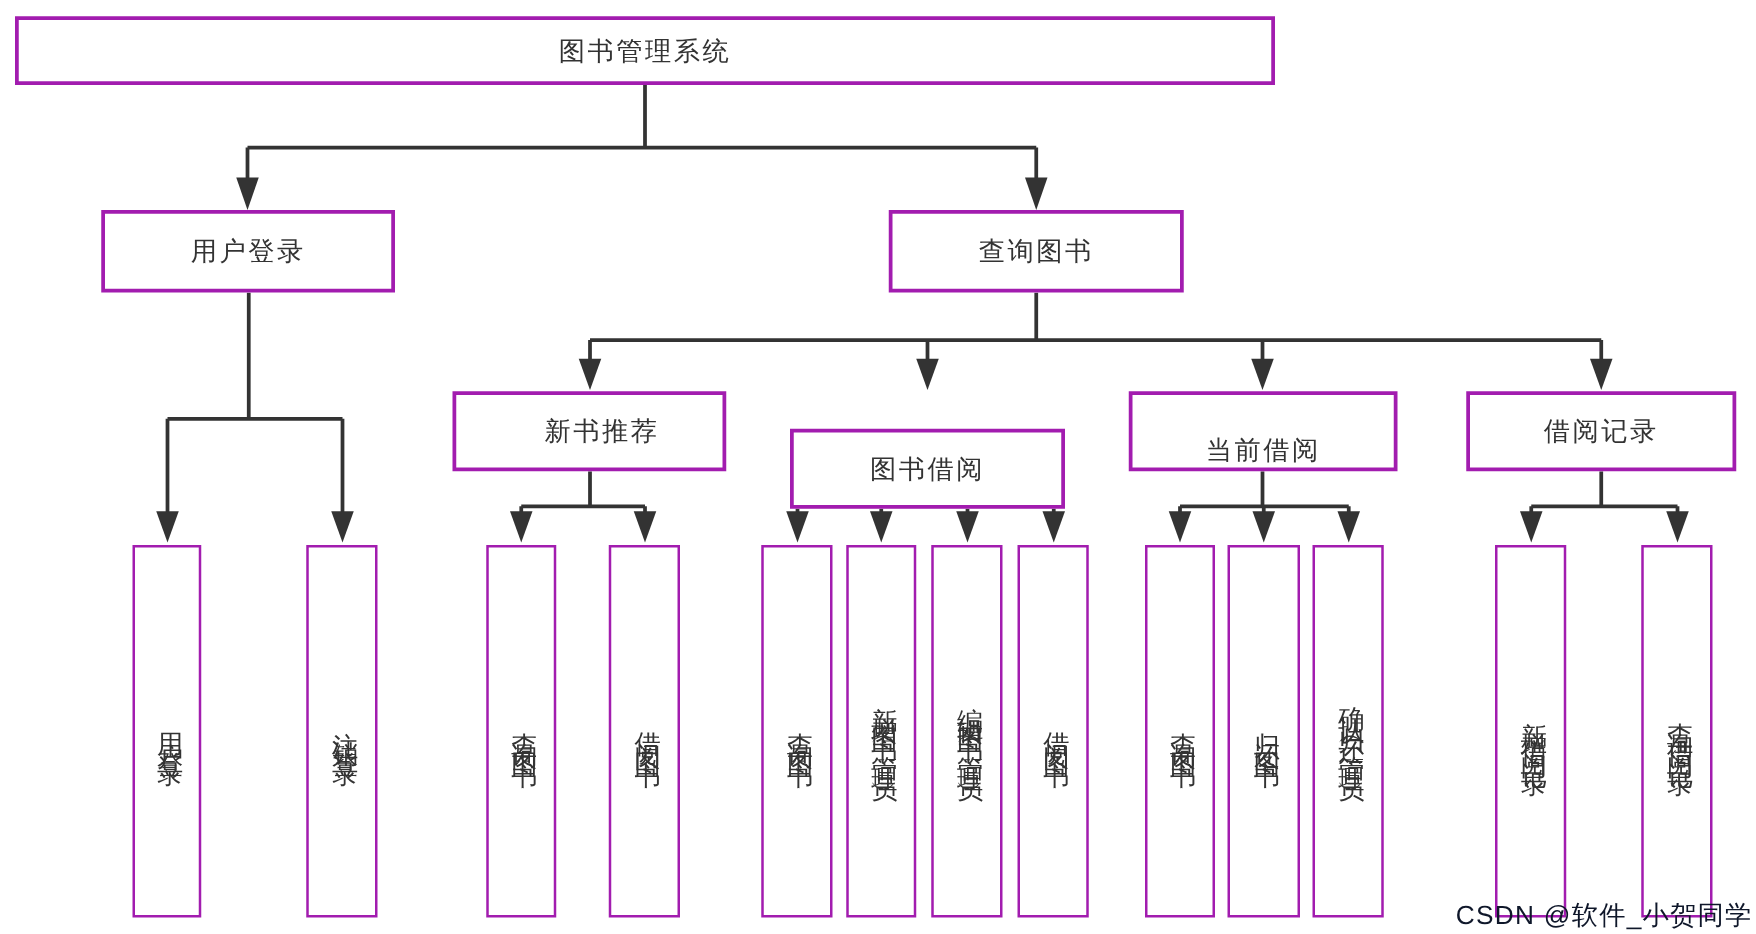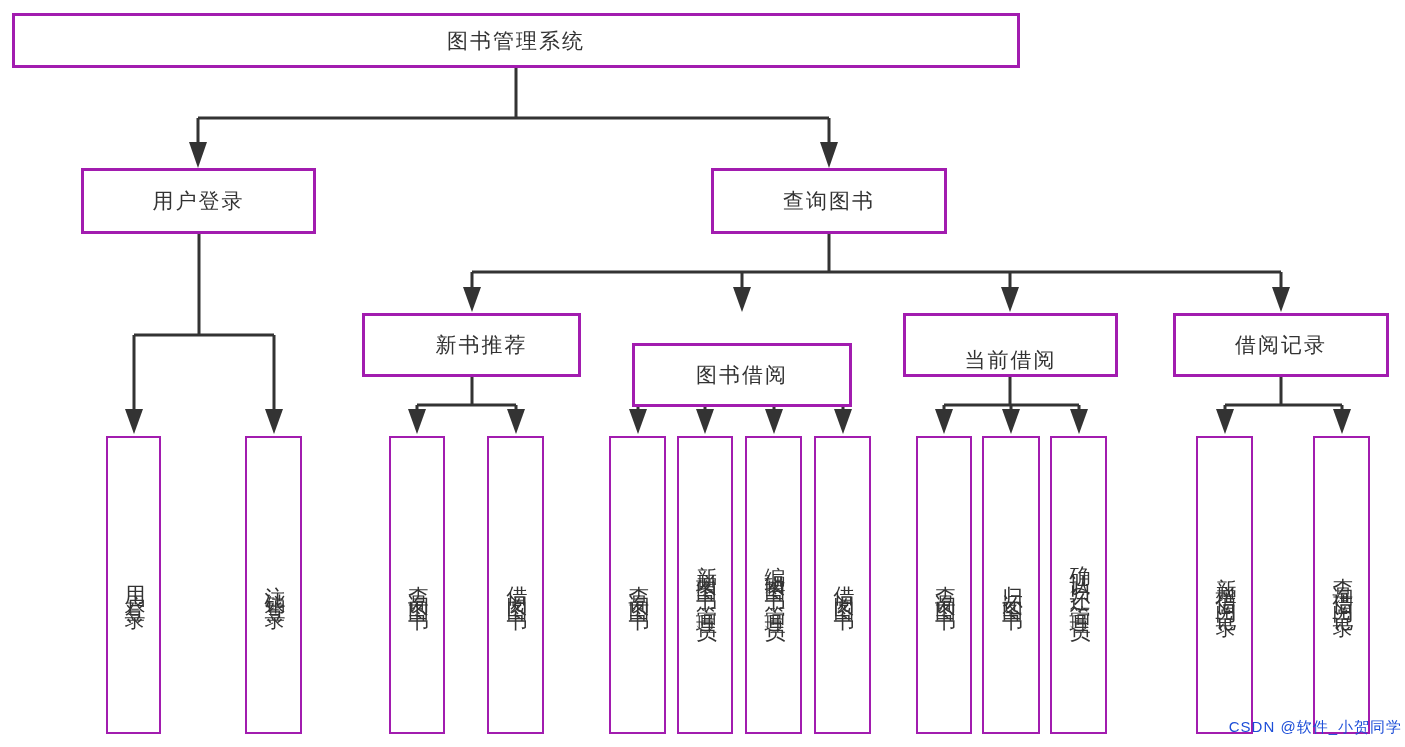--- a/index.html
+++ b/index.html
@@ -70,22 +70,22 @@
   .lf-8  { left: 814px;  width: 57px; }
   .lf-9  { left: 916px;  width: 56px; }
   .lf-10 { left: 982px;  width: 58px; }
   .lf-11 { left: 1050px; width: 57px; }
   .lf-12 { left: 1196px; width: 57px; }
   .lf-13 { left: 1313px; width: 57px; }
   #watermark {
     position: absolute;
     right: 3px;
     top: 718px;
-    font-size: 15px;
-    color: #1d4ed8;
+    font-size: 21px;
+    color: #0f172a;
     letter-spacing: 1px;
     white-space: nowrap;
     z-index: 5;
   }
 </style>
 </head>
 <body>
 
 <div id="canvas">
 

